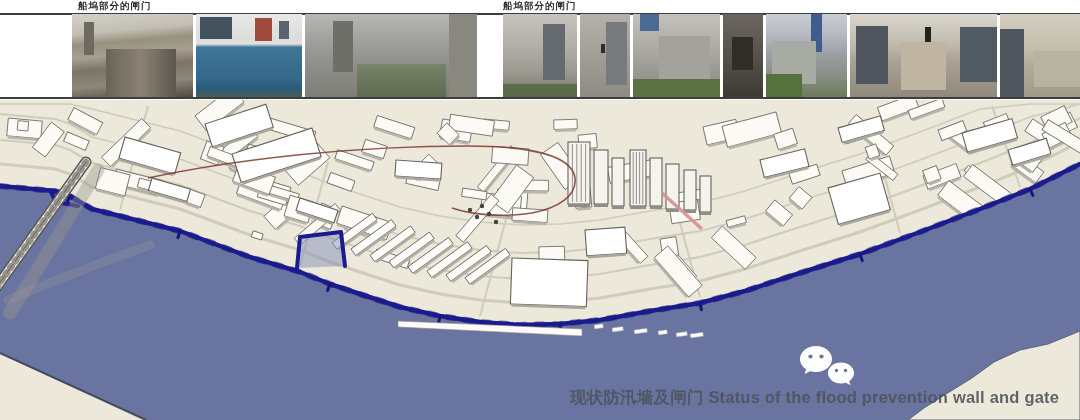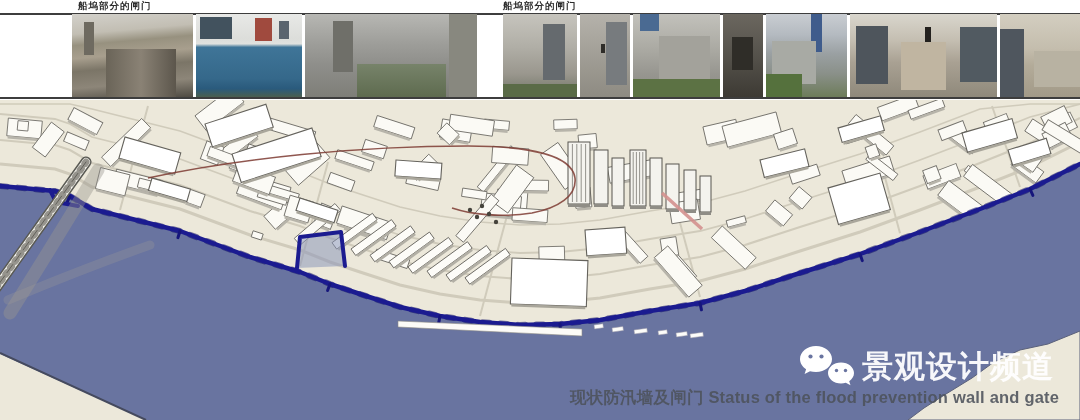--- a/index.html
+++ b/index.html
@@ -602,16 +602,15 @@
 
 <div id="watermark">
   <svg width="56" height="46" viewBox="0 0 56 46">
     <path d="M33 15 C33 7.8 25.8 2 17 2 C8.2 2 1 7.8 1 15 C1 19.2 3.4 22.9 7.1 25.3 L5.6 30 L11 27.2 C12.9 27.7 14.9 28 17 28 C25.8 28 33 22.2 33 15 Z" fill="#ffffff"></path>
     <circle cx="11.5" cy="12.5" r="2.1" fill="#6974a0"></circle>
     <circle cx="22.5" cy="12.5" r="2.1" fill="#6974a0"></circle>
     <path d="M55 29 C55 23.2 49.2 18.5 42 18.5 C34.8 18.5 29 23.2 29 29 C29 34.8 34.8 39.5 42 39.5 C43.7 39.5 45.3 39.3 46.8 38.8 L51.5 41.2 L50.2 37.2 C53.1 35.3 55 32.3 55 29 Z" fill="#ffffff"></path>
     <circle cx="37.5" cy="26.5" r="1.7" fill="#6974a0"></circle>
     <circle cx="46.5" cy="26.5" r="1.7" fill="#6974a0"></circle>
   </svg>
-  <span class="wm-text" style="color: rgb(255, 255, 255);">景观设计频道</span>
 </div>
 
 <div id="caption-title" style="color: rgb(77, 82, 91);">现状防汛墙及闸门 Status of the flood prevention wall and gate</div>
 
 </body></html>

